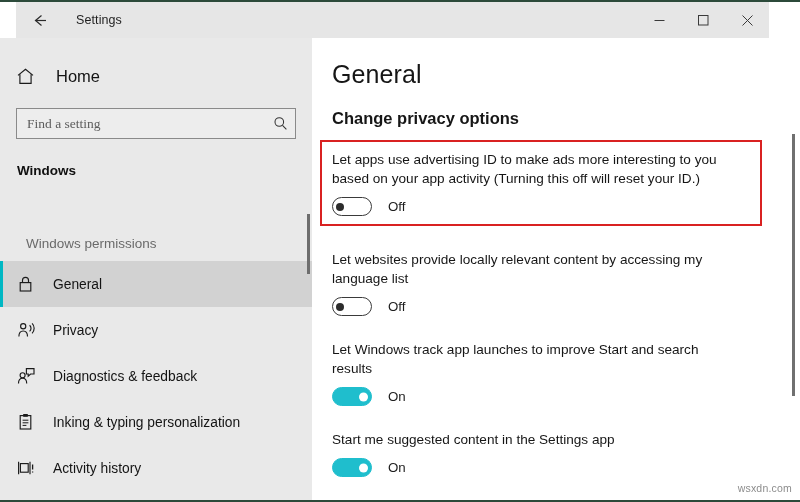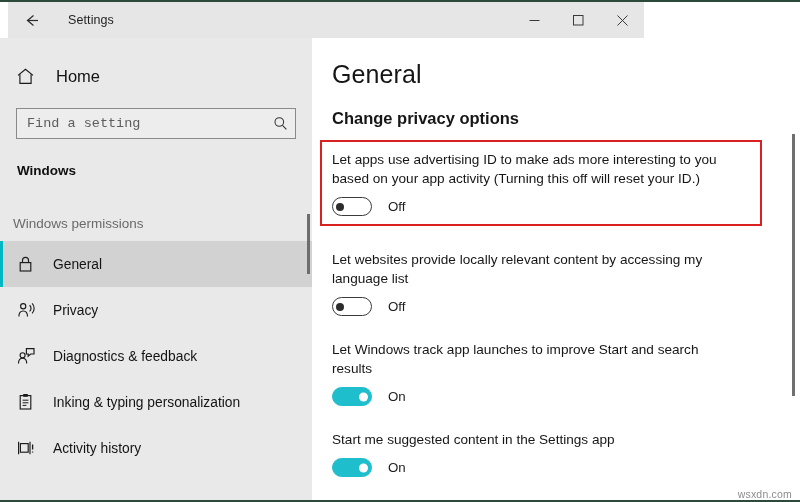--- a/index.html
+++ b/index.html
@@ -18,22 +18,22 @@
     height: 502px;
     background: #ffffff;
     border-top: 2px solid #2c4a3a;
     border-bottom: 2px solid #2c4a3a;
     overflow: hidden;
   }
 
   
   .titlebar {
     position: absolute;
-    top: 0; left: 8px;
-    width: 636px;
+    top: 0; left: 16px;
+    width: 753px;
     height: 36px;
     background: #e6e6e6;
     display: flex;
     align-items: center;
   }
   .back-btn {
     width: 46px;
     height: 36px;
     display: flex;
     align-items: center;
@@ -94,21 +94,21 @@
     border: 1px solid #8a8a8a;
     display: flex;
     align-items: center;
     position: relative;
   }
   .search-input {
     flex: 1;
     border: none;
     outline: none;
     background: transparent;
-    font-family: Liberation Mono, monospace;
+    font-family: Liberation Serif, serif;
     font-size: 13.5px;
     color: #4a4a4a;
     padding: 0 10px;
   }
   .search-input::placeholder { color: #5d5d5d; opacity: 1; }
   .search-ico {
     width: 30px;
     display: flex;
     align-items: center;
     justify-content: center;
@@ -118,22 +118,22 @@
   .section-title {
     font-size: 13.5px;
     font-weight: bold;
     color: #101010;
     padding: 0 0 0 17px;
     margin-top: 24px;
   }
   .group-head {
     font-size: 13.5px;
     color: #6a6a6a;
-    padding-left: 13px;
-    margin-top: 38px;
+    padding-left: 26px;
+    margin-top: 58px;
   }
   .nav-list { margin-top: 10px; }
   .nav-item {
     position: relative;
     display: flex;
     align-items: center;
     height: 46px;
     padding-left: 17px;
     cursor: pointer;
   }
@@ -273,21 +273,21 @@
     top: 36px;
     left: 0;
     width: 3px;
     height: 262px;
     background: #707070;
   }
 
   .watermark {
     position: absolute;
     right: 8px;
-    bottom: 0;
+    bottom: 6px;
     font-size: 10.5px;
     color: #8c8c8c;
     letter-spacing: .2px;
   }
 </style>
 </head>
 <body>
 
 <div id="app">
 

